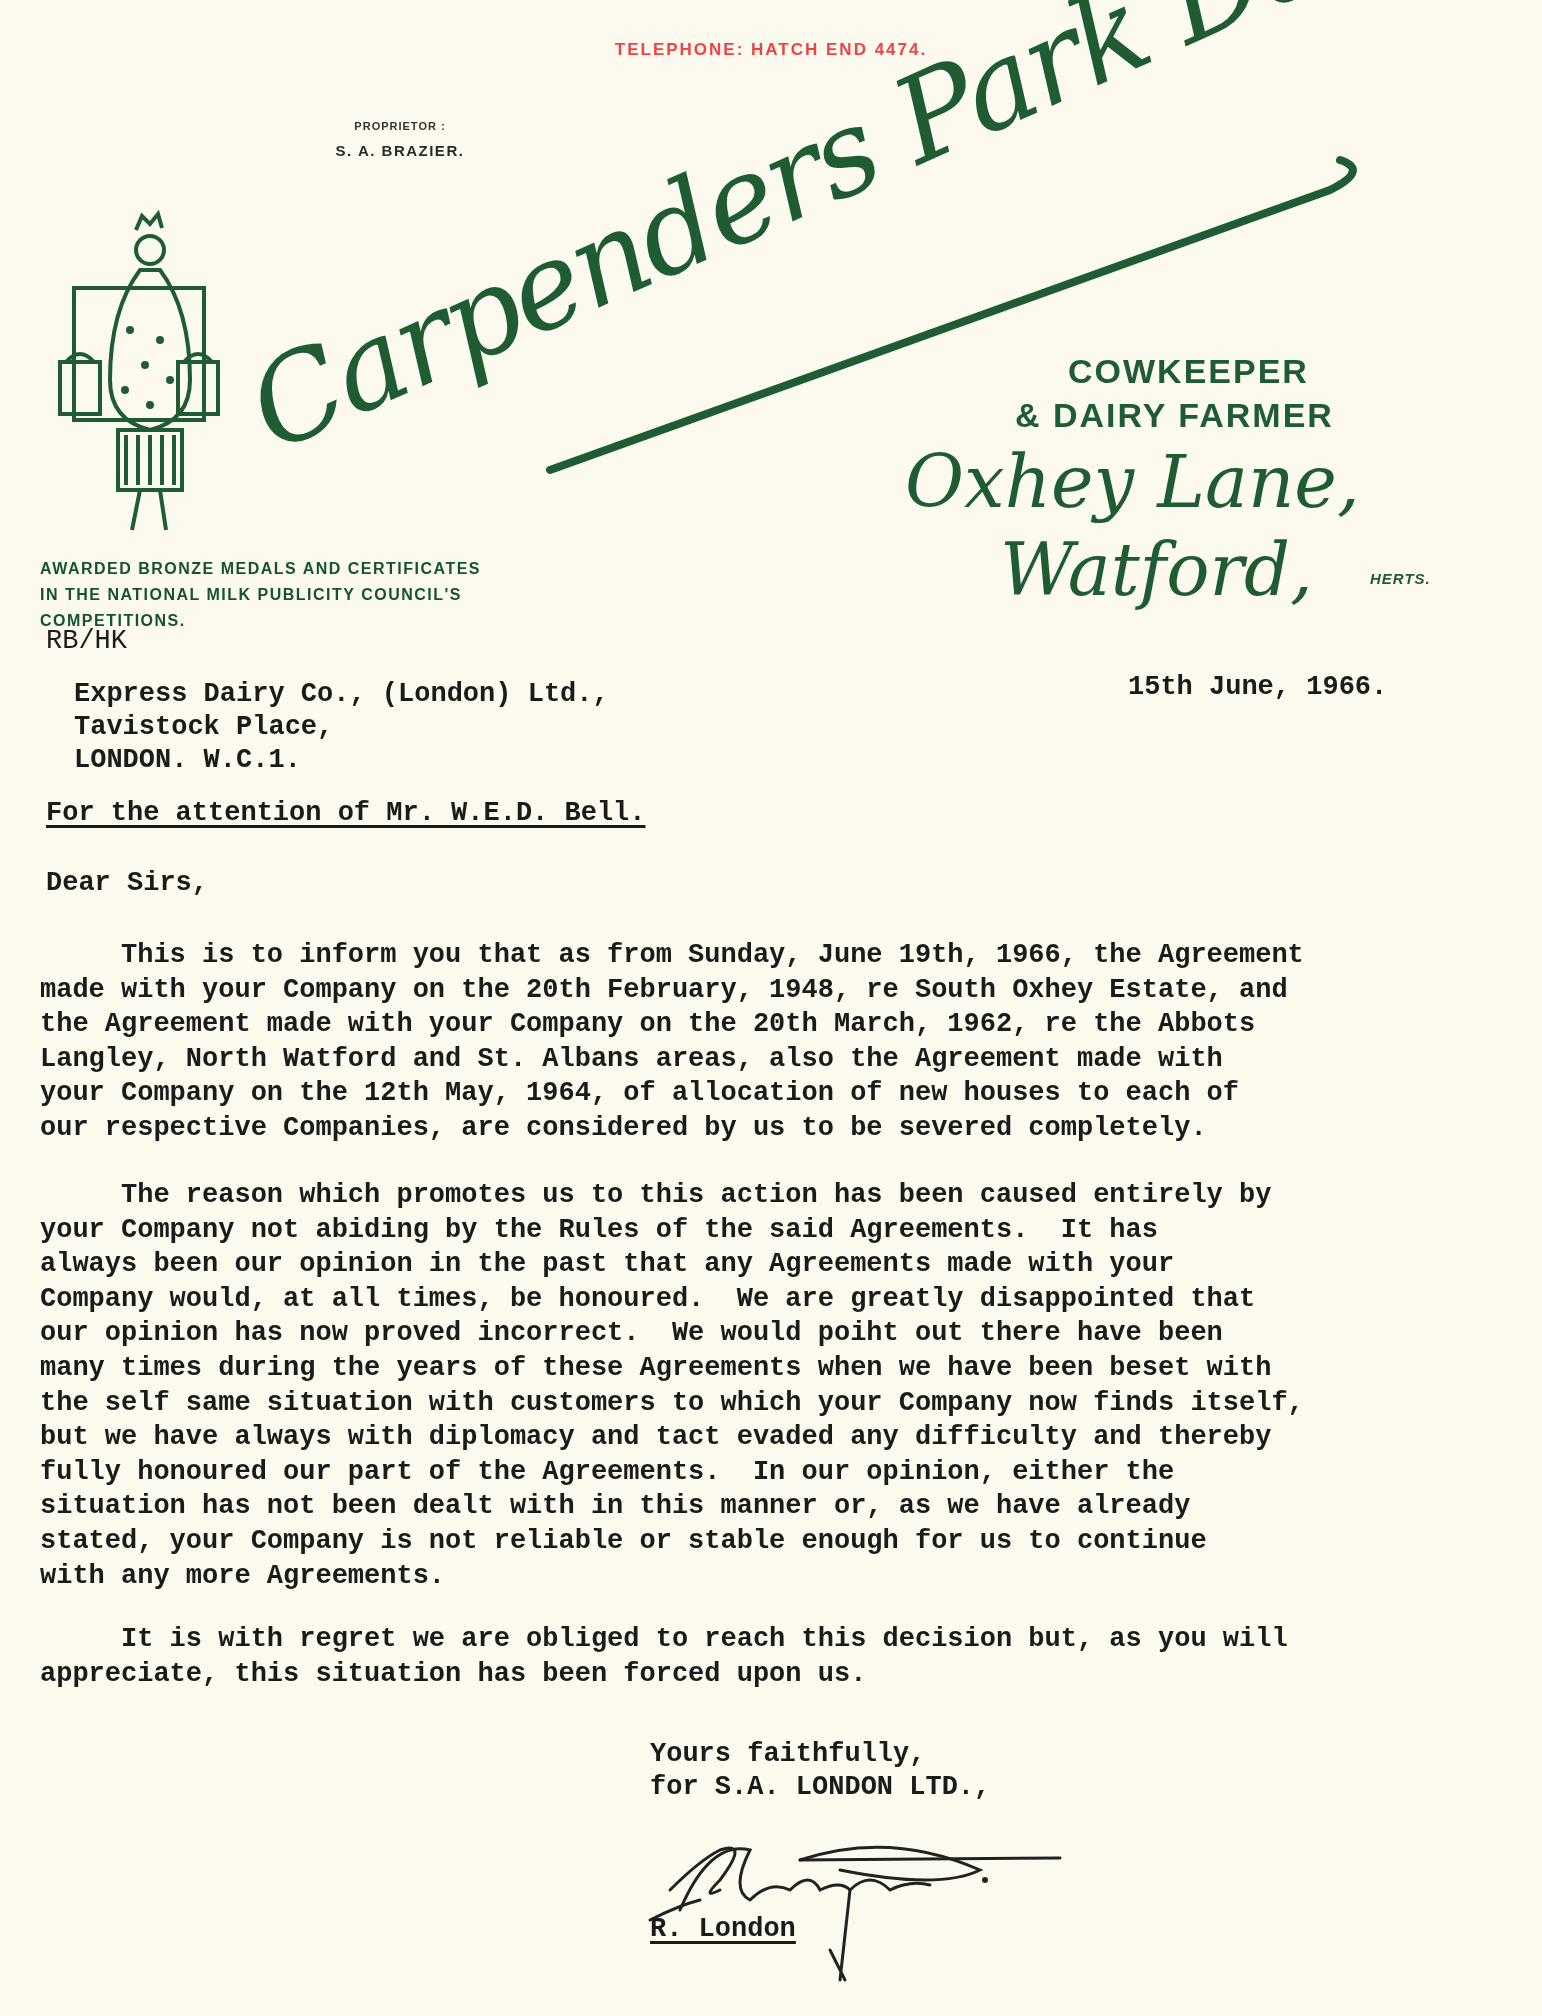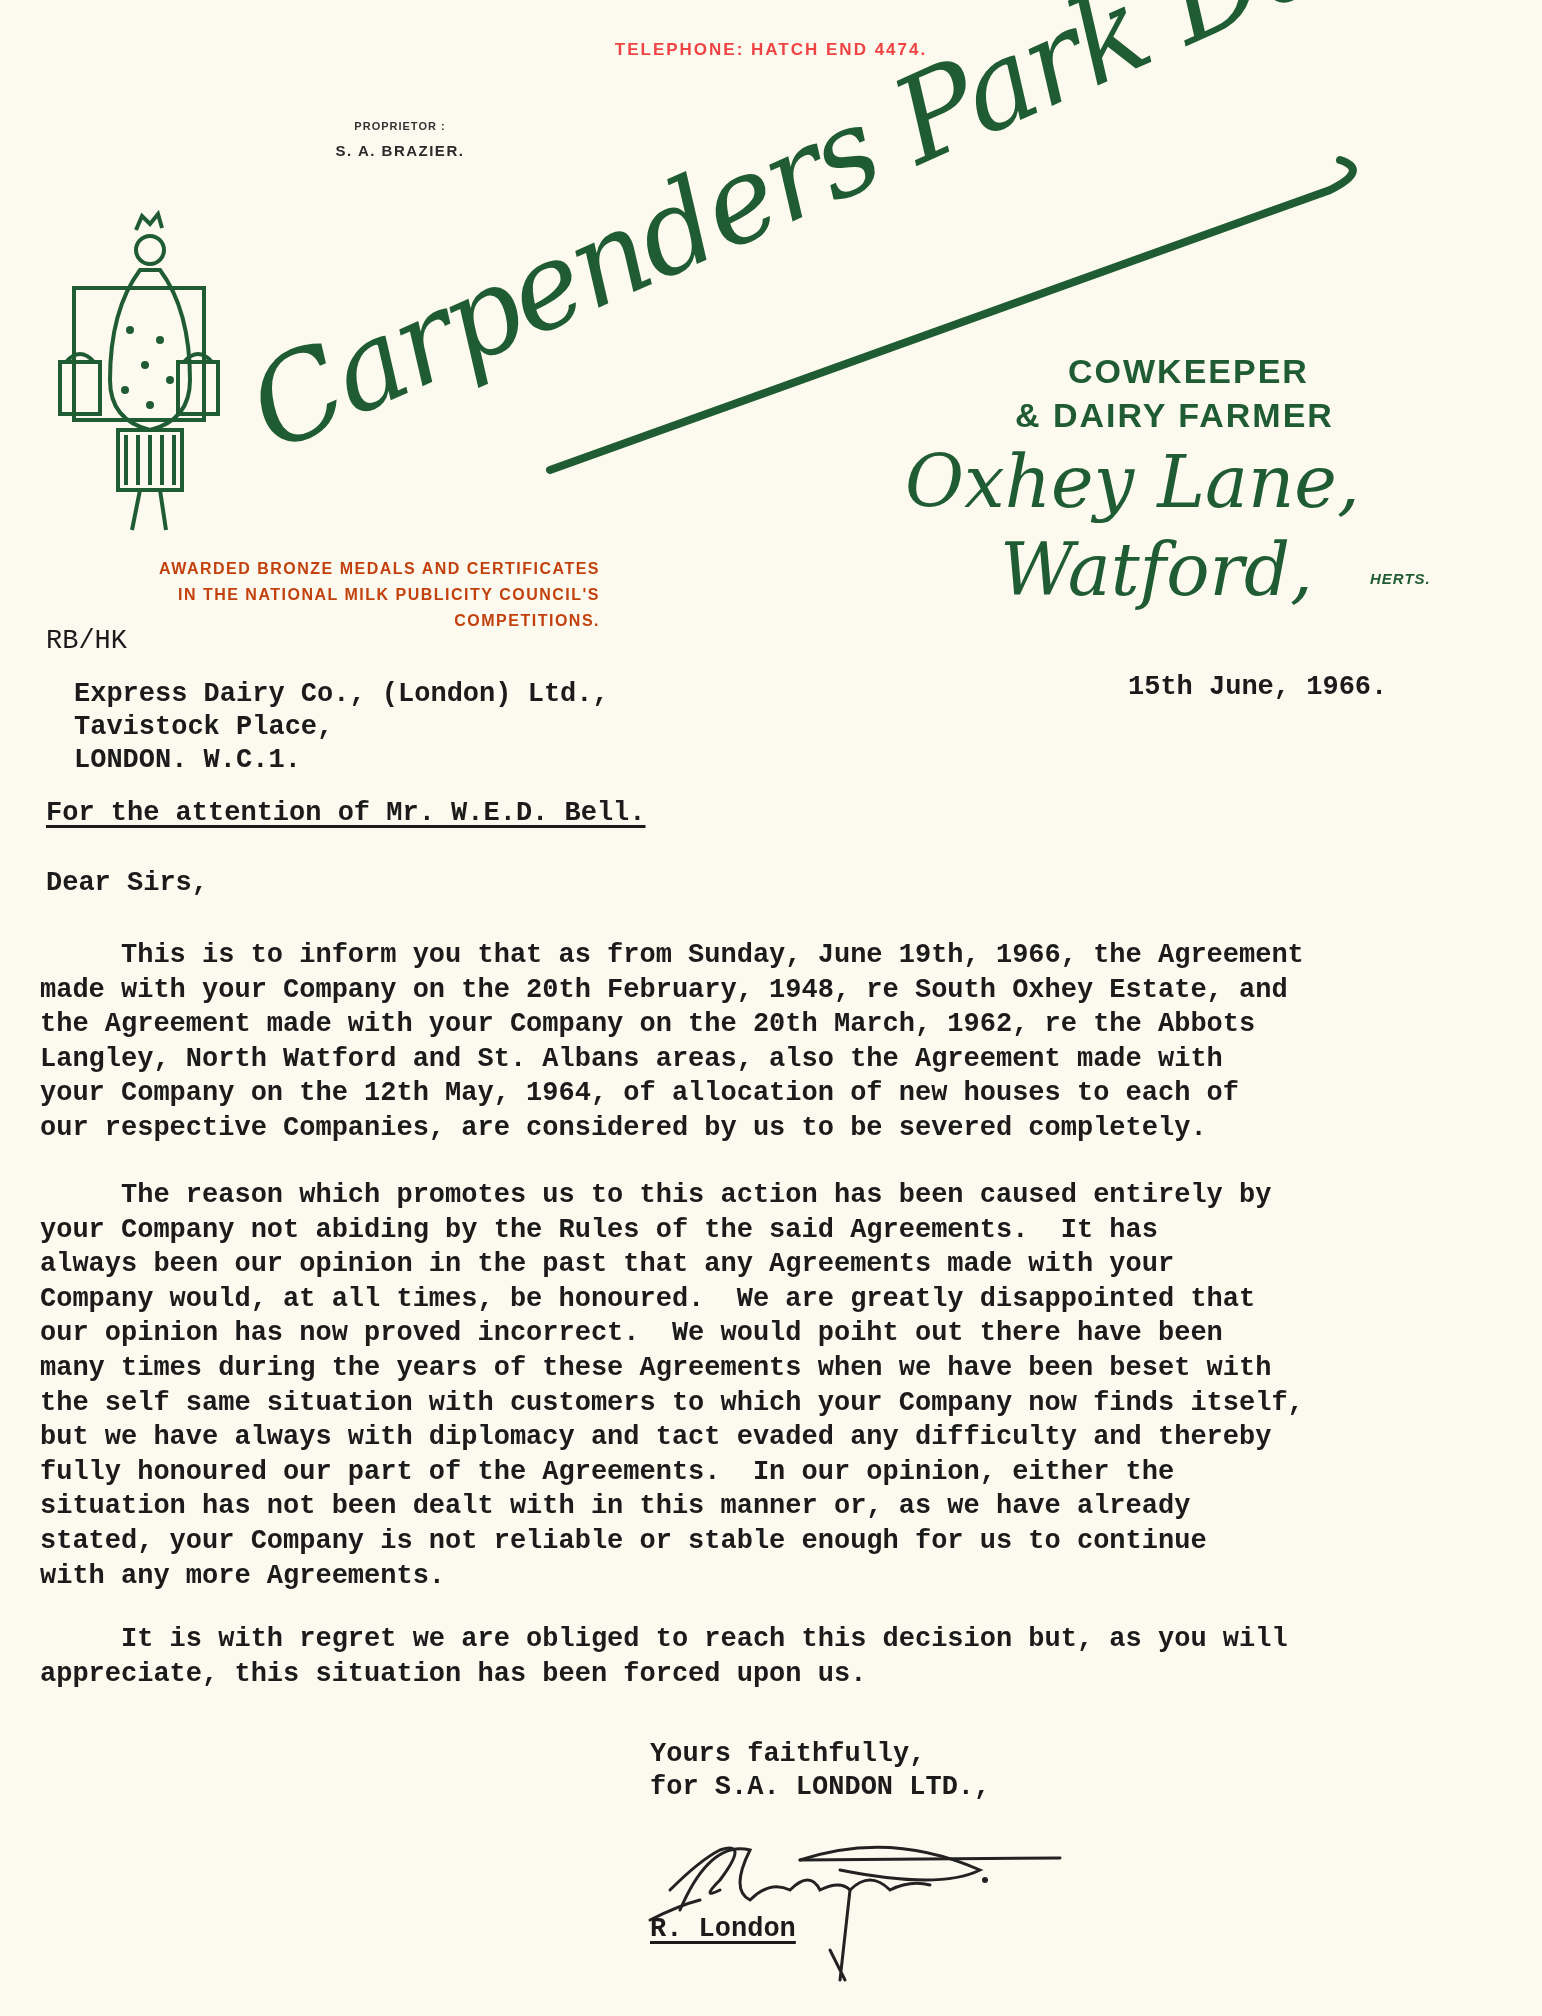--- a/index.html
+++ b/index.html
@@ -28,22 +28,22 @@
     letter-spacing: -3px;
   }
   .tagline { font-family: "Liberation Sans", sans-serif; font-weight: bold; color: #1f5c33; font-size: 34px; letter-spacing: 2px; }
   .tag1 { left: 1068px; top: 352px; }
   .tag2 { left: 1015px; top: 396px; }
   .addr { font-family: "DejaVu Serif", serif; font-style: italic; color: #1f5c33; font-size: 72px; }
   .addr1 { left: 905px; top: 440px; }
   .addr2 { left: 1000px; top: 528px; }
   .herts { left: 1370px; top: 570px; font-family: "Liberation Sans", sans-serif; font-weight: bold; font-style: italic; font-size: 15px; color: #1f5c33; letter-spacing: 1px; }
   .awarded {
-    left: 40px; top: 556px; width: 560px; text-align: right;
-    font-family: "Liberation Sans", sans-serif; font-weight: bold; font-size: 16px; letter-spacing: 1.5px; line-height: 26px; color: #c2410c;
+    left: 40px; top: 556px; width: 560px; text-align: left;
+    font-family: "Liberation Sans", sans-serif; font-weight: bold; font-size: 16px; letter-spacing: 1.5px; line-height: 26px; color: #14532d;
   }
   .mono { font-family: "Liberation Mono", monospace; font-size: 27px; color: #1b1b1b; font-weight: bold; }
   .ref { left: 46px; top: 626px; font-weight: normal; }
   .date { left: 1128px; top: 672px; }
   .recipient { left: 46px; top: 678px; line-height: 33px; margin-left: 28px; }
   .attn { left: 46px; top: 798px; text-decoration: underline; text-decoration-thickness: 3px; text-underline-offset: 5px; }
   .salutation { left: 46px; top: 868px; }
   .para { left: 40px; width: 1480px; line-height: 34.6px; white-space: pre; }
   .p1 { top: 938px; }
   .p2 { top: 1178px; }

